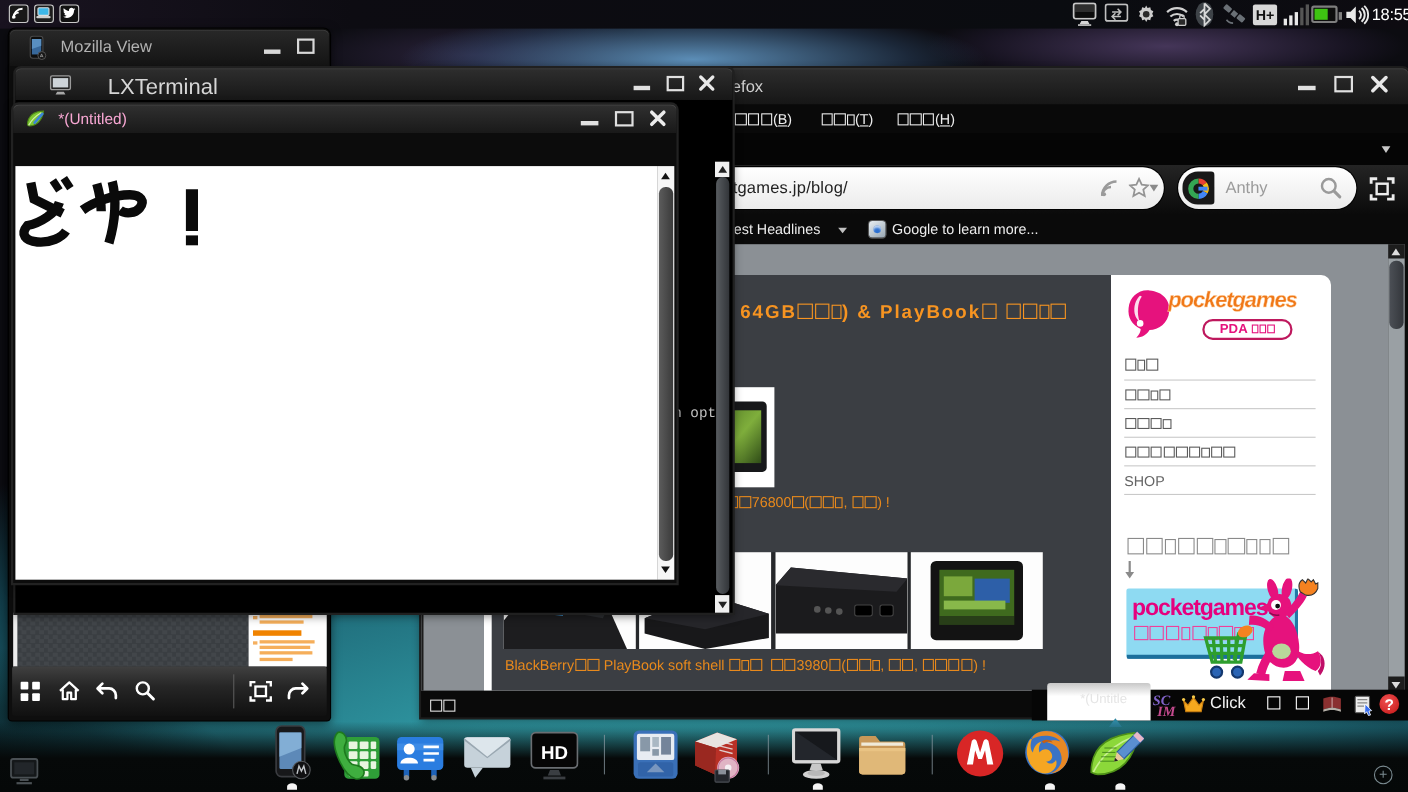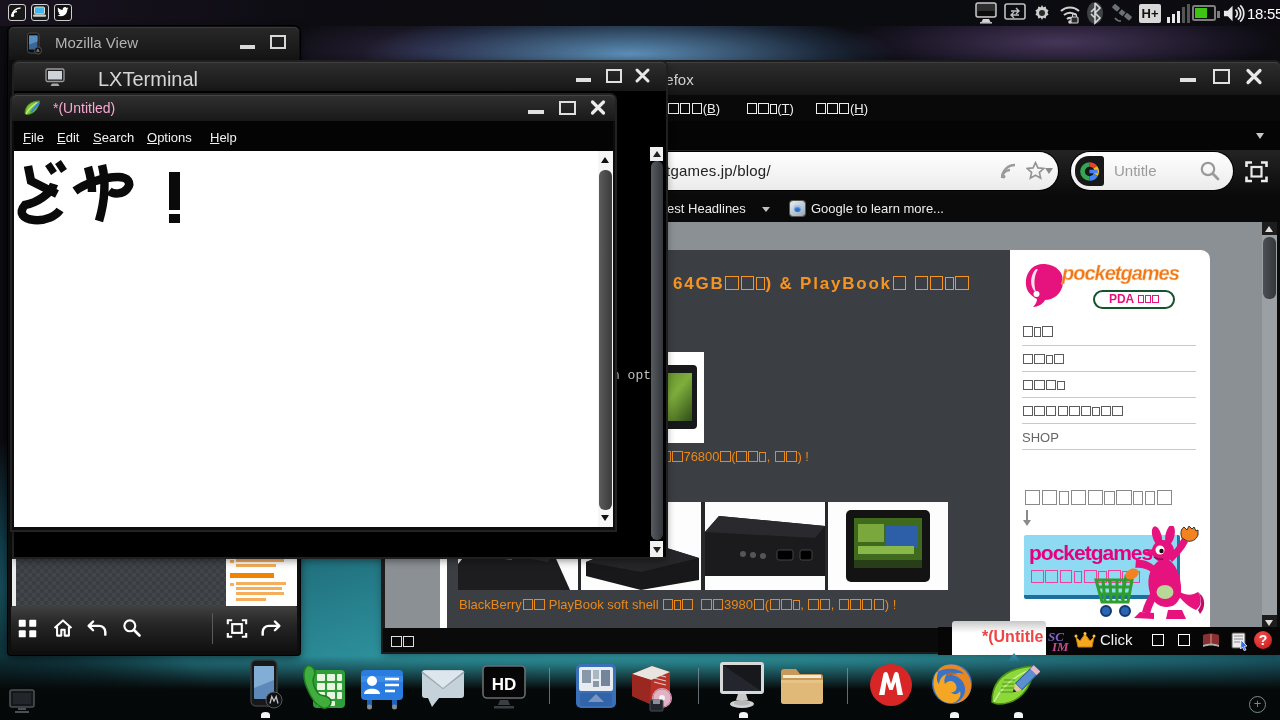--- a/index.html
+++ b/index.html
@@ -210,21 +210,21 @@
     <div class="abs" style="left:688px;top:2px;width:162px;height:38px;background:linear-gradient(#ffffff,#ebebeb);border-radius:19px;box-shadow:0 0 0 1px #000">
       <div class="abs" style="left:4px;top:4px;width:29px;height:30px;background:#181818;border-radius:14px 3px 3px 14px">
         <svg class="abs" style="left:4px;top:5px" width="21" height="21" viewBox="0 0 18 18">
             <path d="M9 1 a8 8 0 0 1 6.5 3.2 l-3.2 2.2 A4 4 0 0 0 9 5z" fill="#e84133"></path>
             <path d="M15.5 4.2 a8 8 0 0 1 .6 8.6 l-3.6-1.9 a4 4 0 0 0 -.2-4.5z" fill="#f6bb16"></path>
             <path d="M16.1 12.8 a8 8 0 0 1 -7.1 4.2 l0-4 a4 4 0 0 0 3.5-2.1z" fill="#4286f5"></path>
             <path d="M9 17 a8 8 0 0 1 -8-8 8 8 0 0 1 8-8 v4 a4 4 0 0 0 0 8z" fill="#34a653"></path>
             <rect x="9" y="7.5" width="7" height="3" fill="#4286f5"></rect>
           </svg>
       </div>
-      <div class="abs" style="left:43px;top:10px;font-size:15px;color:#9b9b9b">Untitle</div>
+      <div class="abs" style="left:43px;top:10px;font-size:15px;color:#9b9b9b">Anthy</div>
       <svg class="abs" style="left:128px;top:8px" width="22" height="22" viewBox="0 0 22 22">
           <circle cx="9" cy="9" r="6.2" fill="none" stroke="#9a9a9a" stroke-width="2.2"></circle>
           <path d="M13.8 13.8 L19 19" stroke="#9a9a9a" stroke-width="2.8" stroke-linecap="round"></path>
         </svg>
     </div>
     <svg class="abs" style="left:860px;top:9px" width="27" height="26" viewBox="0 0 27 26">
         <g fill="none" stroke="#ececec" stroke-width="2.6">
           <path d="M3.5 8 V3.5 H9"></path>
           <path d="M18 3.5 H23.5 V8"></path>
           <path d="M23.5 17.5 V22 H18"></path>
@@ -289,21 +289,21 @@
     <div class="abs" style="left:76px;top:375px;color:#e8891c;font-size:13px;white-space:nowrap">BlackBerry<span class="cj"></span><span class="cj"></span> PlayBook soft shell <span class="cj"></span><span class="cjs"></span><span class="cj"></span>&nbsp;&nbsp;<span class="cj"></span><span class="cj"></span>3980<span class="cj"></span>(<span class="cj"></span><span class="cj"></span><span class="cjs"></span>,&nbsp;<span class="cj"></span><span class="cj"></span>,&nbsp;<span class="cj"></span><span class="cj"></span><span class="cj"></span><span class="cj"></span>)&nbsp;!</div>
 
     <div class="abs" style="left:627px;top:28px;width:200px;height:378px" id="sb">
 
       <svg class="abs" style="left:13px;top:12px" width="42" height="48" viewBox="0 0 42 48">
           <path d="M22 2 C34 3 41 11 40 21 C39 32 30 38 22 38 C20 42 15 45 10 45 C13 42 14 39 14 37 C6 33 2 27 3 18 C4 8 12 1 22 2z" fill="#e6127d"></path>
           <path d="M13 7 C9 11 7.5 17 8.5 23 C9.5 27 11 29 13 30 C10.5 23 11 13 15 7.5 C14.2 7 13.6 6.8 13 7z" fill="#fdeaf3" opacity=".95"></path>
           <circle cx="13.5" cy="32" r="3" fill="#fff"></circle>
         </svg>
       <div class="abs" style="left:52px;top:12px;width:125px;height:26px;color:#f07818;font-weight:bold;font-size:20px;font-style:italic;letter-spacing:-1px;-webkit-text-stroke:.4px #ffd9b0">pocketgames</div>
-      <div class="abs" style="left:83px;top:40px;width:82px;height:19px;border:2px solid #14532d;border-radius:10px;color:#e6127d;font-weight:bold;font-size:12px;text-align:center;line-height:15px">PDA <span class="cjs"></span><span class="cjs"></span><span class="cjs"></span></div>
+      <div class="abs" style="left:83px;top:40px;width:82px;height:19px;border:2px solid #be185d;border-radius:10px;color:#e6127d;font-weight:bold;font-size:12px;text-align:center;line-height:15px">PDA <span class="cjs"></span><span class="cjs"></span><span class="cjs"></span></div>
 
       <div class="abs" style="left:12px;top:70px;width:174px;color:#5b5b5b;font-size:13px" id="sbmenu">
         <div style="height:25.5px;border-bottom:1px solid #c9c9c9;padding-top:4px"><span class="cj"></span><span class="cjs"></span><span class="cj"></span></div>
         <div style="height:26px;border-bottom:1px solid #c9c9c9;padding-top:6px"><span class="cj"></span><span class="cj"></span><span class="cjs"></span><span class="cj"></span></div>
         <div style="height:26px;border-bottom:1px solid #c9c9c9;padding-top:6px"><span class="cj"></span><span class="cj"></span><span class="cj"></span><span class="cjs"></span></div>
         <div style="height:26px;border-bottom:1px solid #c9c9c9;padding-top:6px"><span class="cj"></span><span class="cj"></span><span class="cj"></span><span class="cj"></span><span class="cj"></span><span class="cj"></span><span class="cjs"></span><span class="cj"></span><span class="cj"></span></div>
         <div style="height:26px;border-bottom:1px solid #c9c9c9;padding-top:6px;font-weight:normal;color:#666">SHOP</div>
       </div>
 
       <div class="abs" style="left:14px;top:237px;color:#8a8a8a;font-size:19px;font-weight:bold;white-space:nowrap"><span class="cj"></span><span class="cj"></span><span class="cjs"></span><span class="cj"></span><span class="cj"></span><span class="cjs"></span><span class="cj"></span><span class="cjs"></span><span class="cjs"></span><span class="cj"></span></div>
@@ -399,27 +399,20 @@
       <path d="M2 14.5 C2 6.5 8 2 16.5 2 C15.5 10.5 10 15.5 3.5 15.5 Z" fill="#7ec832" stroke="#4e8818" stroke-width="1"></path>
       <path d="M3 15 C6 9.5 10 6 14.5 3.5" fill="none" stroke="#d2eeaa" stroke-width="1.1"></path>
       <path d="M8.5 12.5 L15.5 4.5" stroke="#3a84d8" stroke-width="2.4" stroke-linecap="round"></path>
     </svg>
   <div class="abs" style="left:41px;top:5px;color:#f9a8d4;font-size:14px">*(Untitled)</div>
   <div class="abs" style="left:516px;top:15px;width:16px;height:3.5px;background:#e0e0e0"></div>
   <div class="abs" style="left:547px;top:6px;width:17px;height:14px;border:2.5px solid #e0e0e0"></div>
   <svg class="abs" style="left:577px;top:4px" width="18" height="17" viewBox="0 0 18 17">
       <path d="M3.5 3 L14.5 14 M14.5 3 L3.5 14" stroke="#ececec" stroke-width="3.2" stroke-linecap="round"></path>
     </svg>
-  <div class="abs" style="left:2px;top:26px;width:599px;height:30px;background:#040404;color:#f2f2f2;font-size:13px">
-    <span class="abs" style="left:9px;top:9px"><u>F</u>ile</span>
-    <span class="abs" style="left:43px;top:9px"><u>E</u>dit</span>
-    <span class="abs" style="left:79px;top:9px"><u>S</u>earch</span>
-    <span class="abs" style="left:133px;top:9px"><u>O</u>ptions</span>
-    <span class="abs" style="left:196px;top:9px"><u>H</u>elp</span>
-  </div>
   <div class="abs" style="left:2px;top:56px;width:584px;height:376px;background:#fff">
     <svg class="abs" style="left:0px;top:4px" width="190" height="100" viewBox="0 0 190 100">
       <g fill="none" stroke="#0a0a0a" stroke-width="8.5" stroke-linecap="butt">
         <path d="M14,11 L17,26 L43,39"></path>
         <path d="M40,29 C37,39 22,48 11,50 C4,58 9,64 20,65 C32,66 42,61 46,55"></path>
         <path d="M61,36 C72,28 90,22 104,22 C114,22 118,28 113,34 C109,39 100,40 95,36"></path>
         <path d="M74,12 C76,19 78,28 78,37"></path>
         <path d="M88,10 C91,22 92,42 85,66"></path>
         </g>
       <path d="M160.5,17 L160.5,55" fill="none" stroke="#0a0a0a" stroke-width="11"></path>
@@ -432,21 +425,21 @@
   </div>
   <div class="abs" style="left:586px;top:56px;width:15px;height:376px;background:#f6f6f6">
     <div class="tri-u abs" style="left:3px;top:6px;border-bottom-color:#111"></div>
     <div class="abs" style="left:1px;top:19px;width:13px;height:340px;background:linear-gradient(90deg,#5c5c5c,#3a3a3a);border-radius:6px"></div>
     <div class="tri-d abs" style="left:3px;top:364px;border-top-color:#111"></div>
   </div>
 </div>
 
 <div class="abs" style="z-index:6;left:938px;top:627px;width:342px;height:28px;background:#060606" id="tray">
   <div class="abs" style="left:14px;top:-6px;width:94px;height:34px;background:linear-gradient(#c8c8c8,#ffffff 35%,#ffffff);border-radius:3px 3px 0 0"></div>
-  <div class="abs" style="left:44px;top:1px;color:#ef4444;font-size:16px;font-weight:bold">*(Untitle</div>
+  <div class="abs" style="left:44px;top:1px;color:#e5e5e5;font-size:12px;font-weight:normal">*(Untitle</div>
   <div class="abs" style="left:70px;top:20px;width:0;height:0;border:6px solid transparent;border-bottom:8px solid #2e86a0"></div>
   <div class="abs" style="left:110px;top:2px;color:#8062c8;font-size:13px;font-weight:bold;font-style:italic;font-family:'Liberation Serif',serif">SC</div>
   <div class="abs" style="left:114px;top:12px;color:#c44a8e;font-size:13px;font-weight:bold;font-style:italic;font-family:'Liberation Serif',serif">IM</div>
   <svg class="abs" style="left:136px;top:4px" width="22" height="20" viewBox="0 0 22 20">
       <path d="M2 6 L6 10 L11 3 L16 10 L20 6 L18 16 L4 16z" fill="#f5a81e" stroke="#c87d10" stroke-width="1"></path>
       <circle cx="2" cy="5" r="1.5" fill="#f5c84a"></circle>
       <circle cx="11" cy="2.5" r="1.5" fill="#f5c84a"></circle>
       <circle cx="20" cy="5" r="1.5" fill="#f5c84a"></circle>
     </svg>
   <div class="abs" style="left:162px;top:4px;color:#f2f2f2;font-size:15px">Click</div>

